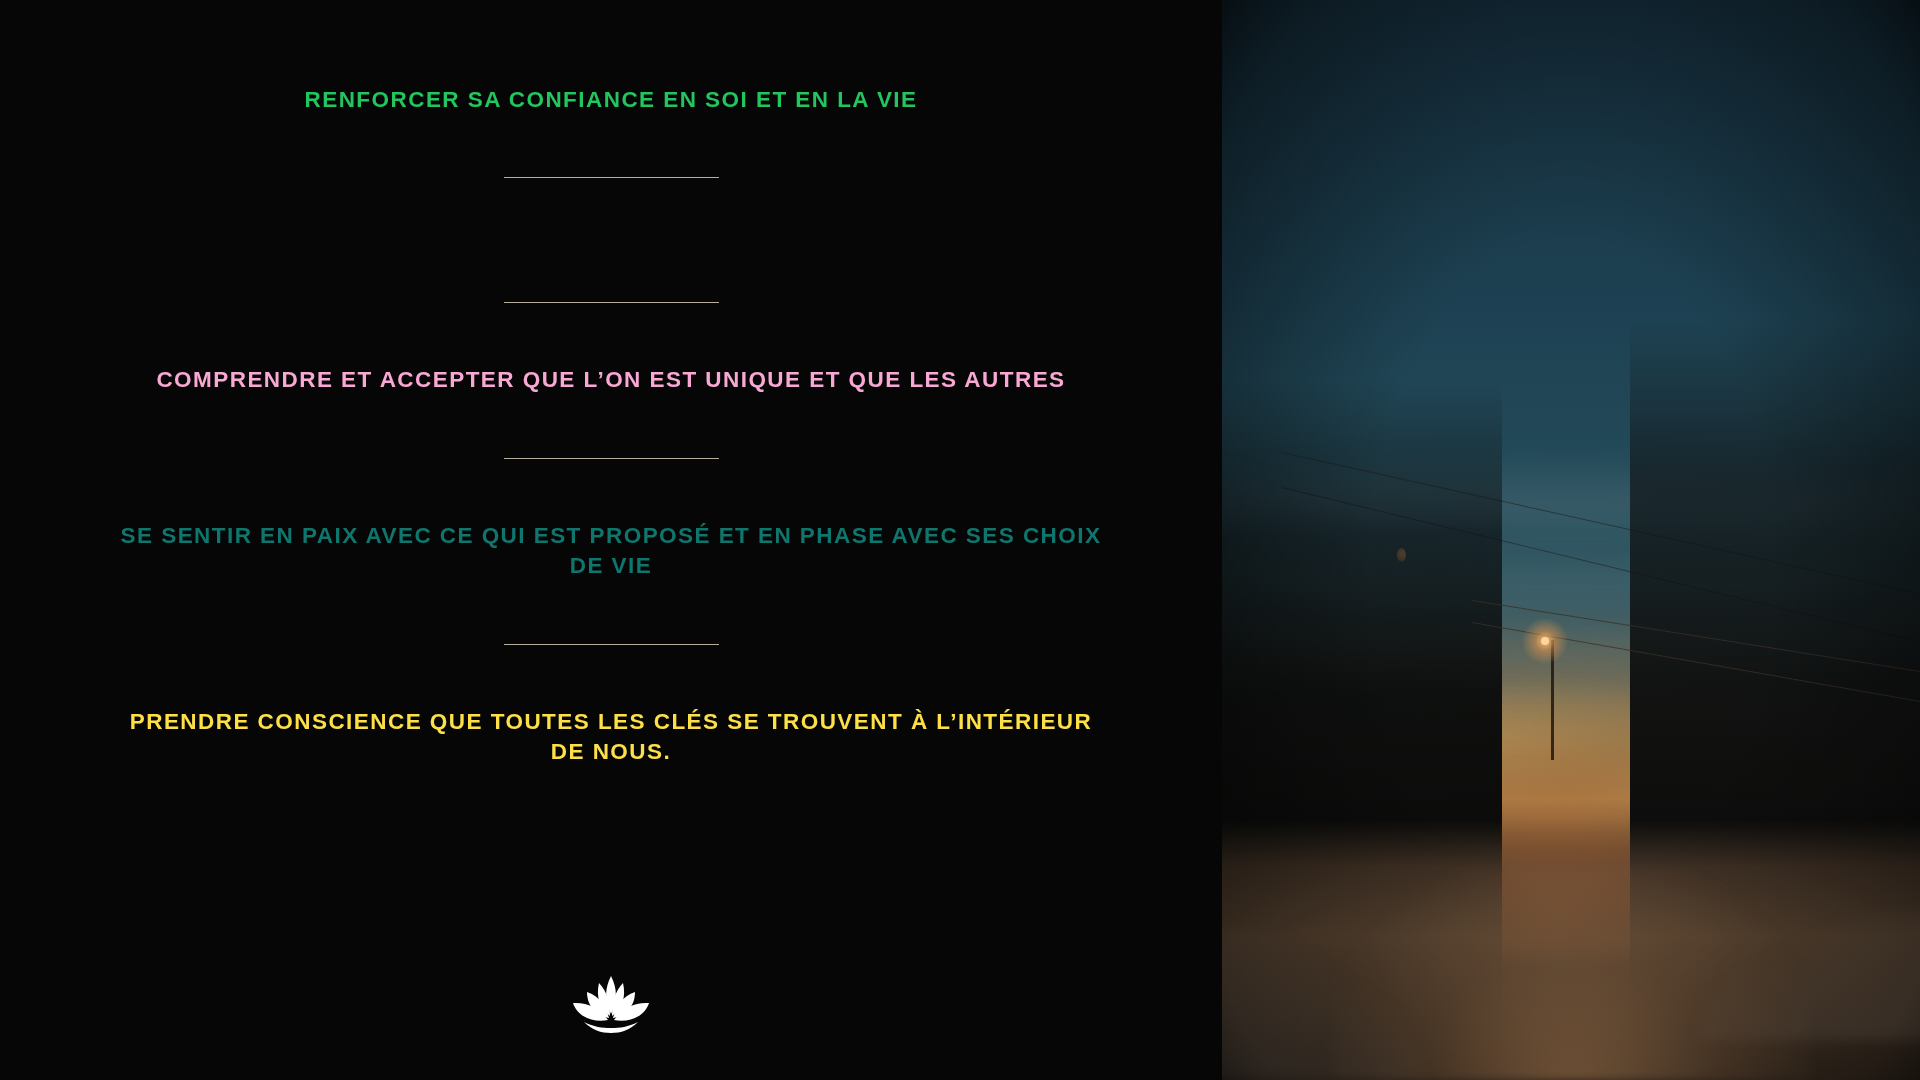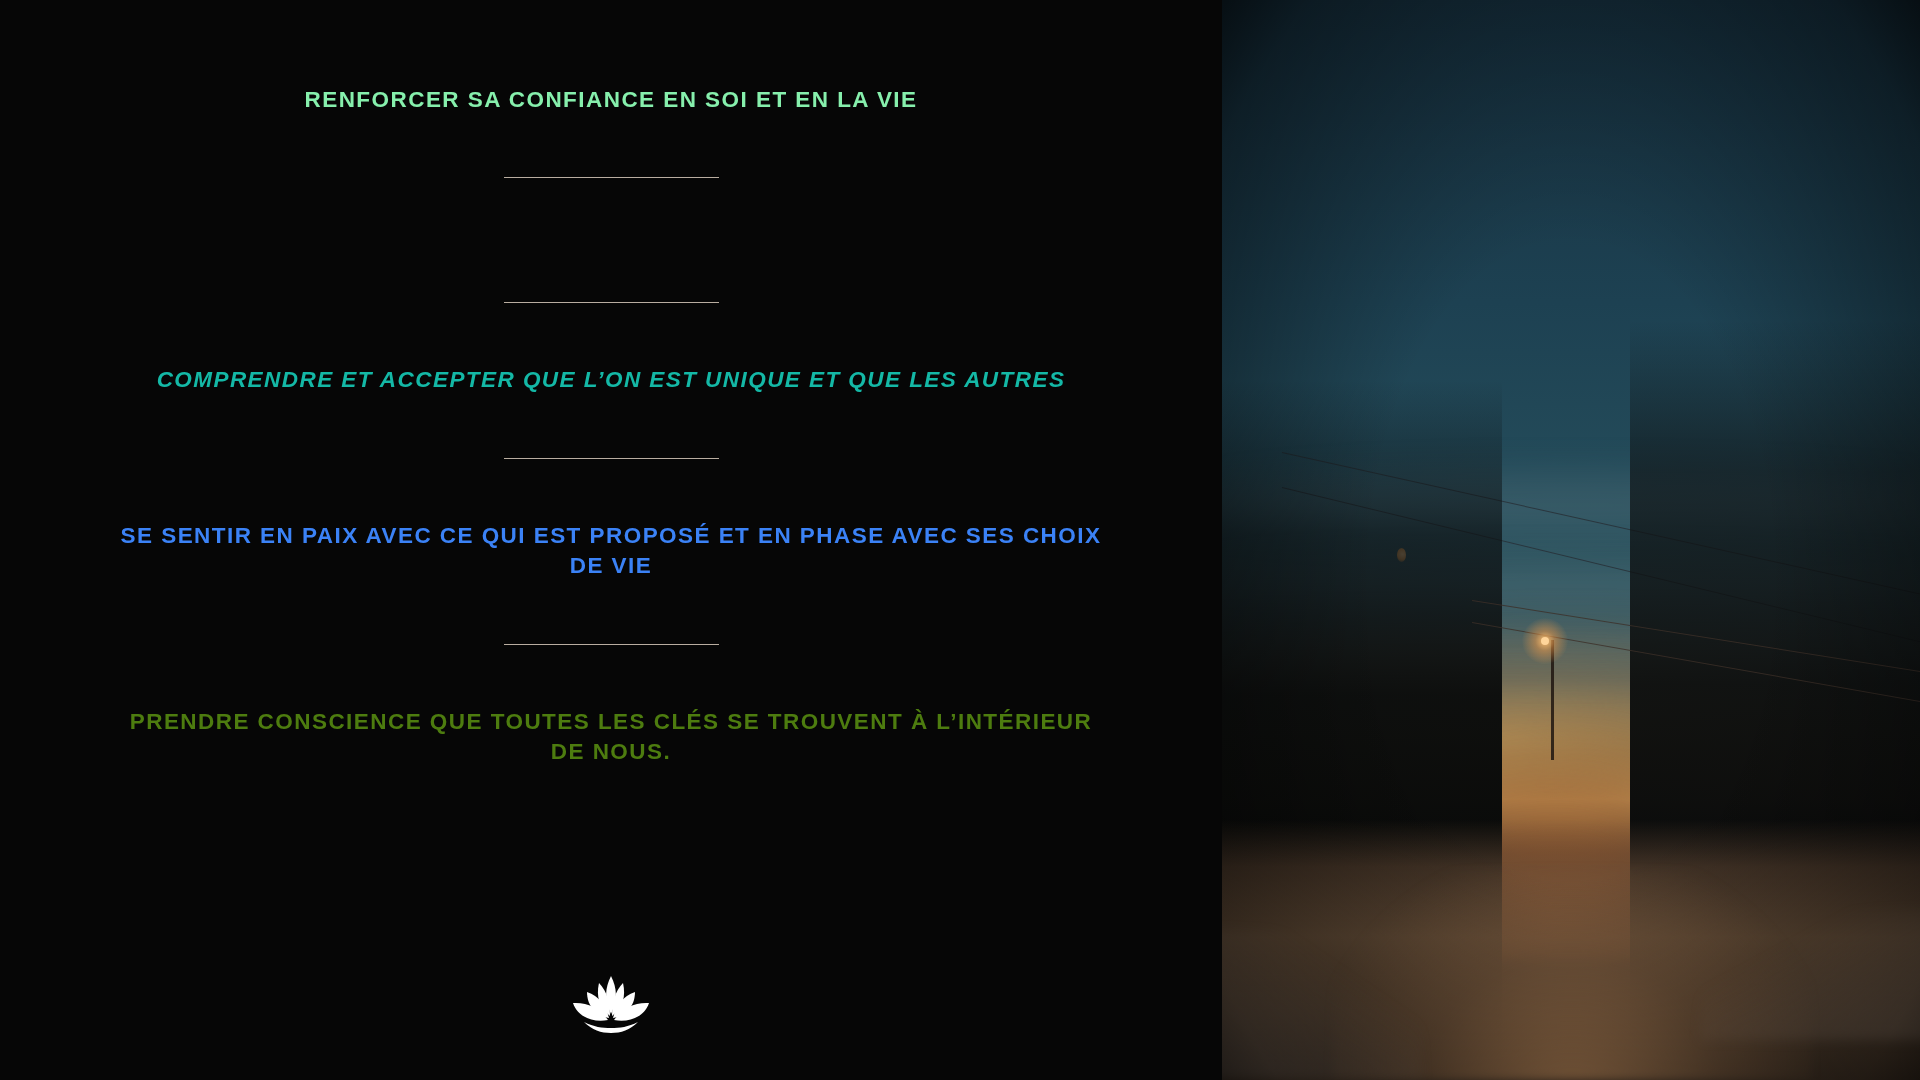--- a/index.html
+++ b/index.html
@@ -40,25 +40,25 @@
     text-align: center;
     color: #8d8077;
     font-size: 22.5px;
     font-weight: bold;
     letter-spacing: 1.45px;
     line-height: 1.35;
     text-transform: uppercase;
     font-family: "Liberation Sans", sans-serif;
   }
 
-  .statement.s1 { color: #86efac; }
+  .statement.s1 { color: #22c55e; }
   .statement.s2 { color: #8d8077; }
-  .statement.s3 { color: #14b8a6; font-style: italic; }
-  .statement.s4 { color: #3b82f6; }
-  .statement.s5 { color: #4d7c0f; }
+  .statement.s3 { color: #f9a8d4; }
+  .statement.s4 { color: #0f766e; }
+  .statement.s5 { color: #fde047; }
 
   .divider {
     width: 215px;
     height: 0;
     border-top: 1.6px solid #c9bcae;
     margin: 0 auto;
     opacity: 0.92;
   }
 
   .gap-a { height: 62px; }

